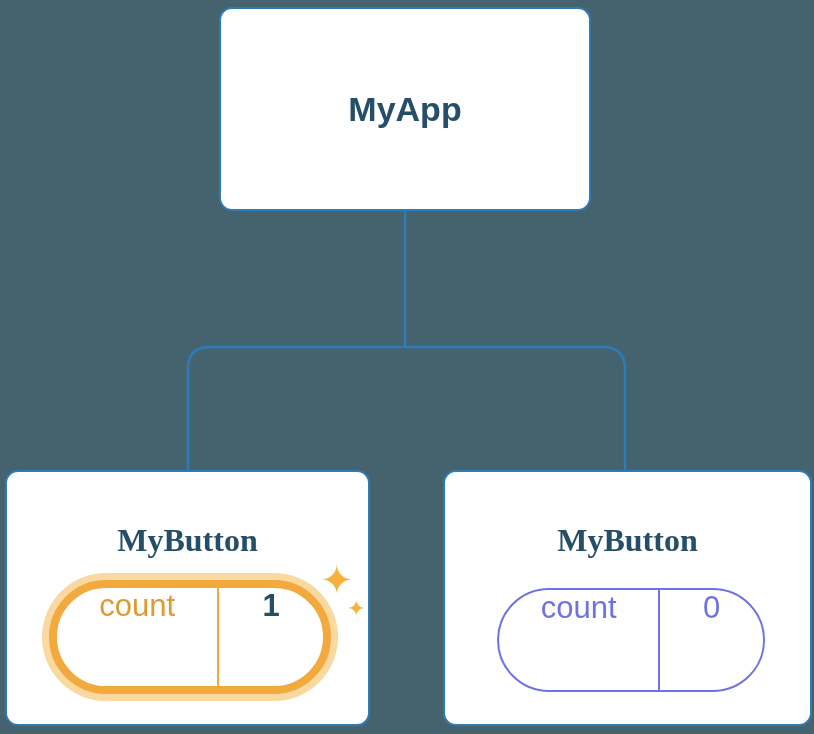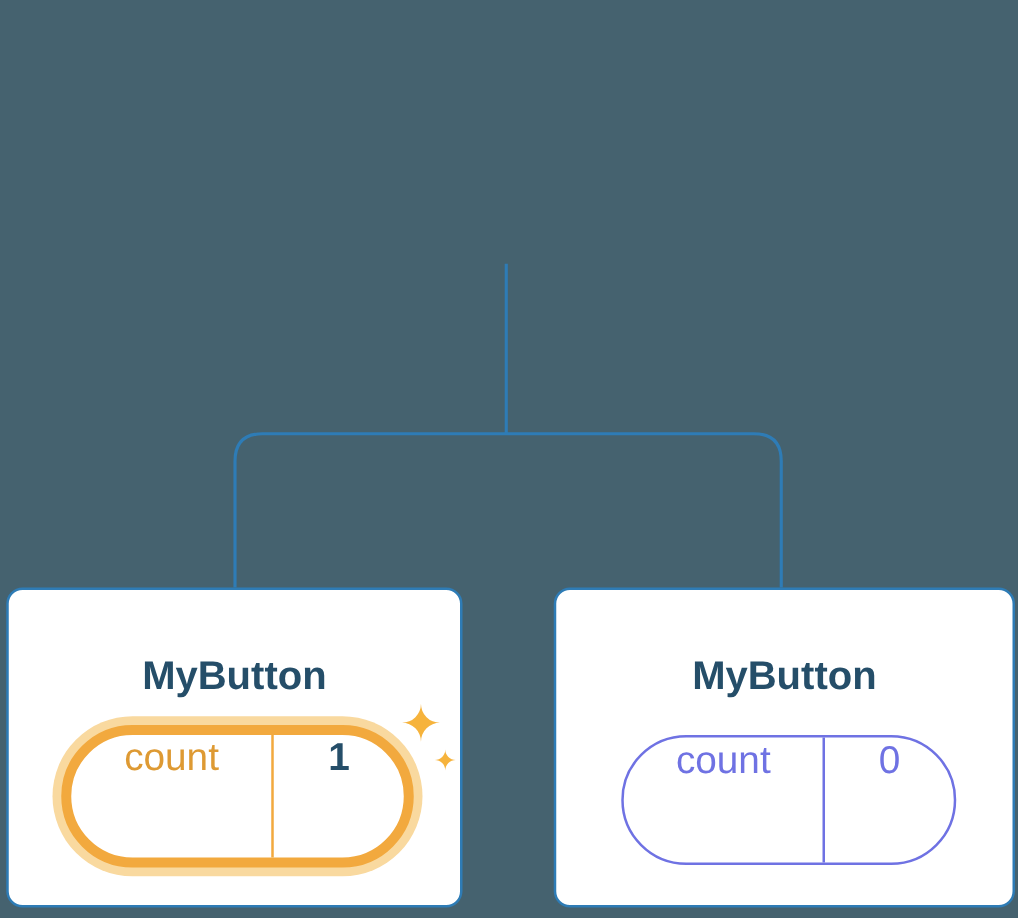--- a/index.html
+++ b/index.html
@@ -60,20 +60,21 @@
     top: 470px;
     width: 369px;
     height: 256px;
   }
   .card-child .card-title {
     position: absolute;
     left: 0;
     right: 0;
     top: 50px;
     font-size: 32px;
+    font-family: Liberation Serif, serif;
   }
   .pill {
     position: absolute;
     display: flex;
     background: #ffffff;
     border-radius: 999px;
     box-sizing: border-box;
     font-size: 31px;
   }
   .pill-orange {
@@ -128,20 +129,23 @@
 </head>
 <body>
 
 <div class="canvas">
 
   <svg class="connectors" width="814" height="734" viewBox="0 0 814 734">
     <path d="M405 211 L405 347"></path>
     <path d="M188 470 L188 369 Q188 347 210 347 L603 347 Q625 347 625 369 L625 470"></path>
   </svg>
 
+  <div class="card card-root">
+    <div class="card-title">MyApp</div>
+  </div>
 
   <div class="card card-child card-left">
     <div class="card-title">MyButton</div>
     <div class="pill pill-orange">
       <span class="pill-key">count</span>
       <span class="pill-divider"></span>
       <span class="pill-value">1</span>
     </div>
     <span class="sparkle sparkle-big">✦</span>
     <span class="sparkle sparkle-small">✦</span>

